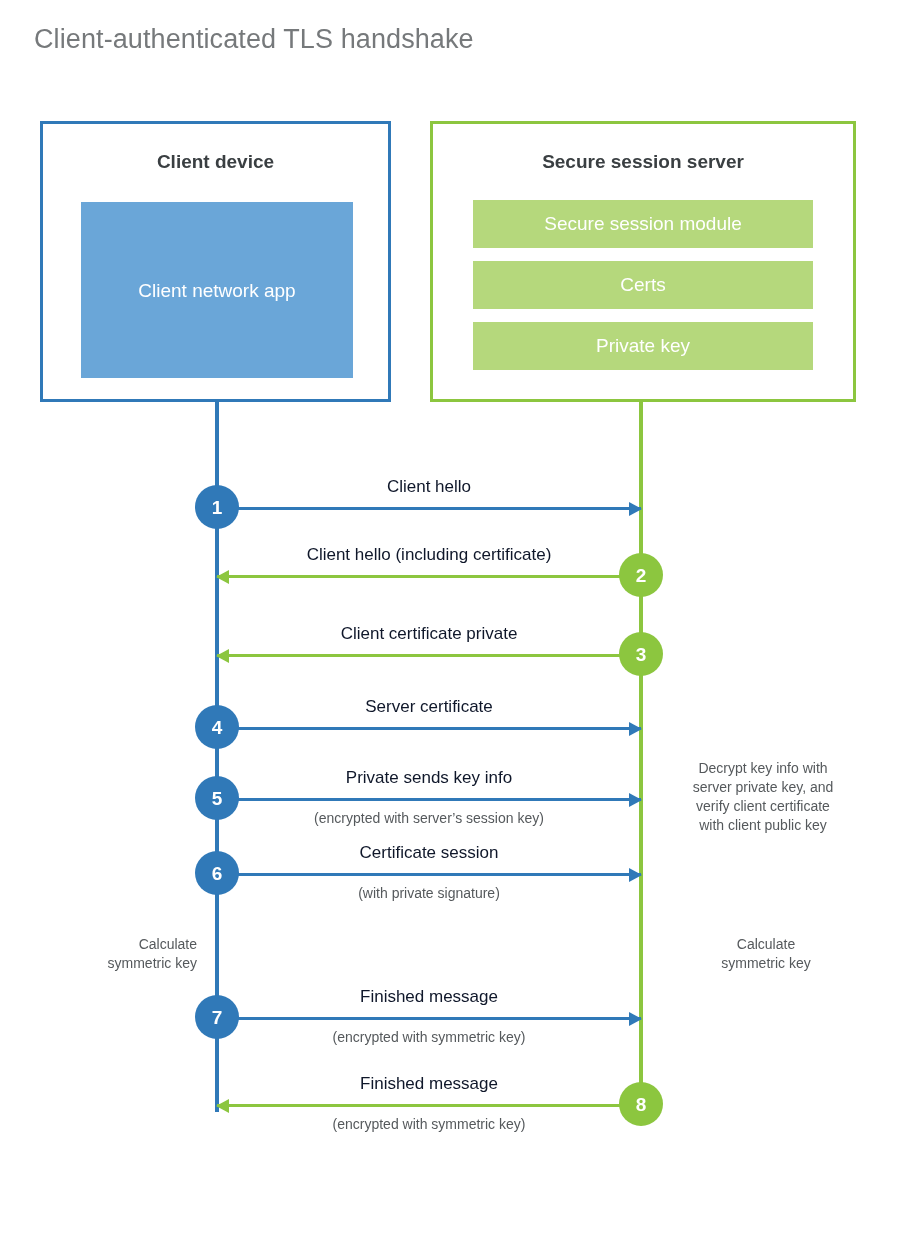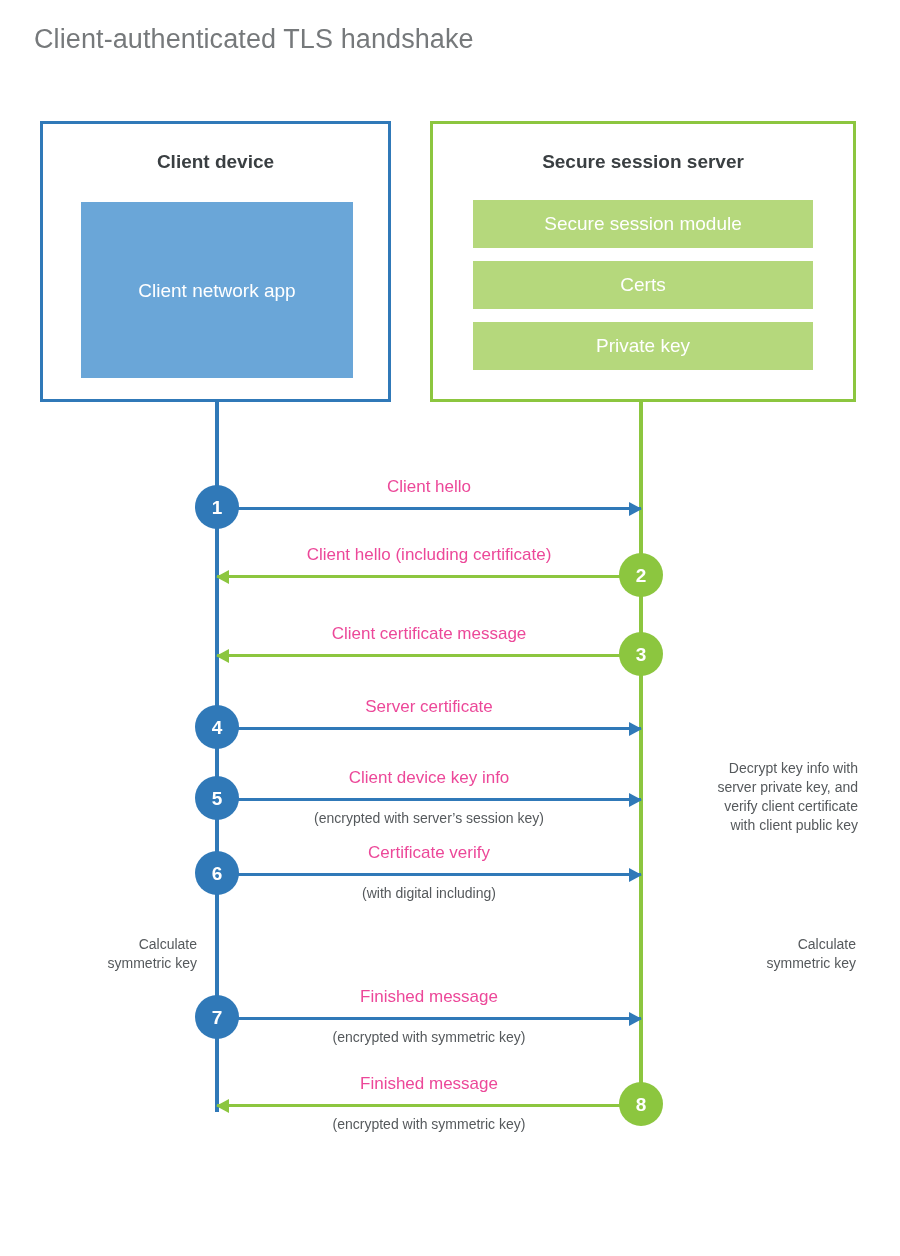--- a/index.html
+++ b/index.html
@@ -130,21 +130,21 @@
   .msg.to-client .line { background: #8cc63f; }
   .msg.to-client .head { left: -1px; border-right: 13px solid #8cc63f; }
 
   .msg-label {
     position: absolute;
     left: 0;
     right: 0;
     bottom: 10px;
     text-align: center;
     font-size: 17px;
-    color: #ec4899;
+    color: #0f172a;
     white-space: nowrap;
   }
   .msg-sub {
     position: absolute;
     left: 0;
     right: 0;
     top: 12px;
     text-align: center;
     font-size: 14px;
     color: #55595c;
@@ -170,21 +170,21 @@
 
   
   .note {
     position: absolute;
     font-size: 14px;
     line-height: 19px;
     color: #55595c;
     white-space: pre-line;
   }
   .note.right-align { text-align: right; }
-  .note.left-align { text-align: right; }
+  .note.left-align { text-align: center; }
 </style>
 </head>
 <body>
 
 <div id="diagram">
 
   <div class="page-title">Client-authenticated TLS handshake</div>
 
   <div class="actor-box client">
     <div class="actor-title">Client device</div>
@@ -215,44 +215,44 @@
   <div class="msg to-client" style="left:217px; top:575px; width:424px;">
     <div class="line" style="width:424px;"></div>
     <div class="head"></div>
     <div class="msg-label">Client hello (including certificate)</div>
   </div>
   <div class="step-badge green" style="left:619px; top:553px;">2</div>
 
   <div class="msg to-client" style="left:217px; top:654px; width:424px;">
     <div class="line" style="width:424px;"></div>
     <div class="head"></div>
-    <div class="msg-label">Client certificate message</div>
+    <div class="msg-label">Client certificate private</div>
   </div>
   <div class="step-badge green" style="left:619px; top:632px;">3</div>
 
   <div class="msg to-server" style="left:217px; top:727px; width:424px;">
     <div class="line" style="width:424px;"></div>
     <div class="head"></div>
     <div class="msg-label">Server certificate</div>
   </div>
   <div class="step-badge blue" style="left:195px; top:705px;">4</div>
 
   <div class="msg to-server" style="left:217px; top:798px; width:424px;">
     <div class="line" style="width:424px;"></div>
     <div class="head"></div>
-    <div class="msg-label">Client device key info</div>
+    <div class="msg-label">Private sends key info</div>
     <div class="msg-sub">(encrypted with server’s session key)</div>
   </div>
   <div class="step-badge blue" style="left:195px; top:776px;">5</div>
 
   <div class="msg to-server" style="left:217px; top:873px; width:424px;">
     <div class="line" style="width:424px;"></div>
     <div class="head"></div>
-    <div class="msg-label">Certificate verify</div>
-    <div class="msg-sub">(with digital including)</div>
+    <div class="msg-label">Certificate session</div>
+    <div class="msg-sub">(with private signature)</div>
   </div>
   <div class="step-badge blue" style="left:195px; top:851px;">6</div>
 
   <div class="msg to-server" style="left:217px; top:1017px; width:424px;">
     <div class="line" style="width:424px;"></div>
     <div class="head"></div>
     <div class="msg-label">Finished message</div>
     <div class="msg-sub">(encrypted with symmetric key)</div>
   </div>
   <div class="step-badge blue" style="left:195px; top:995px;">7</div>

